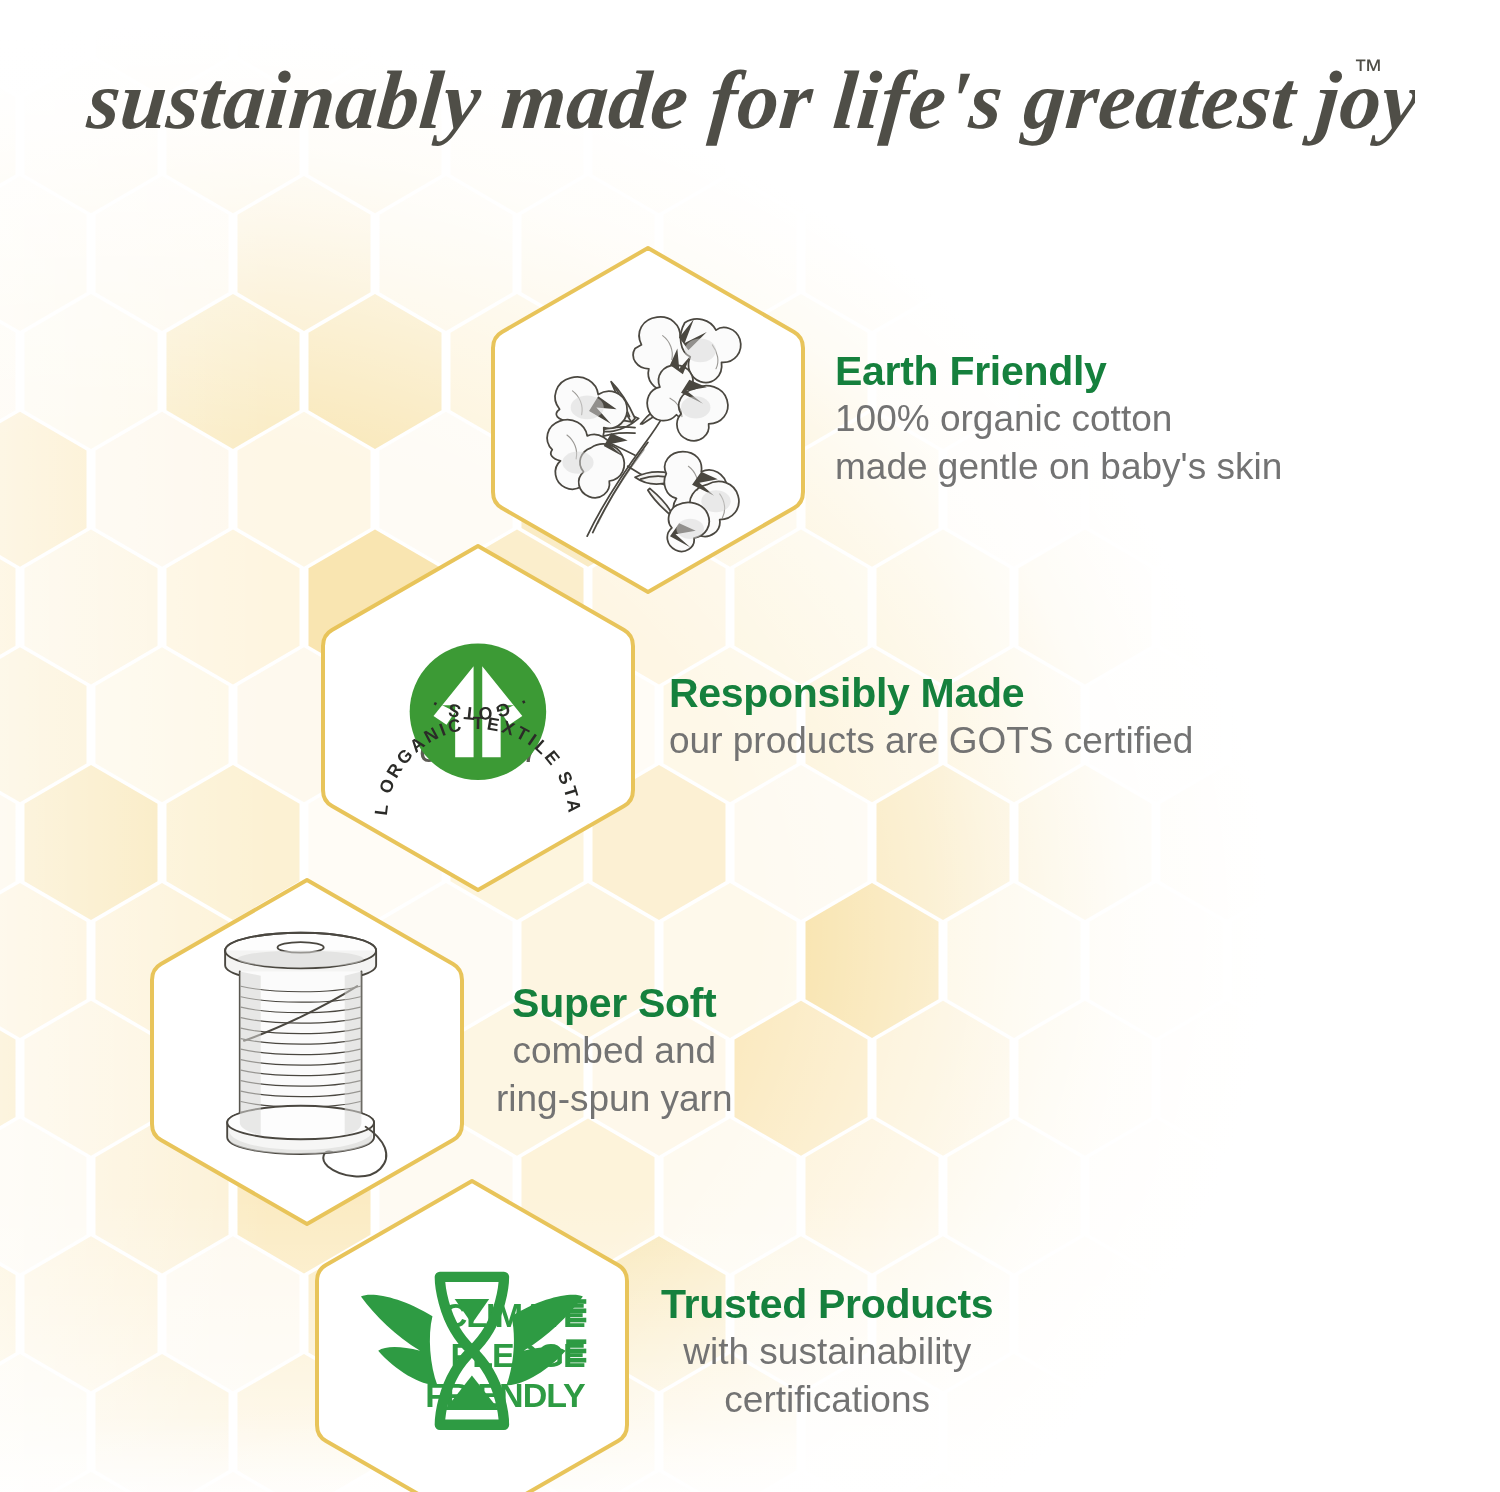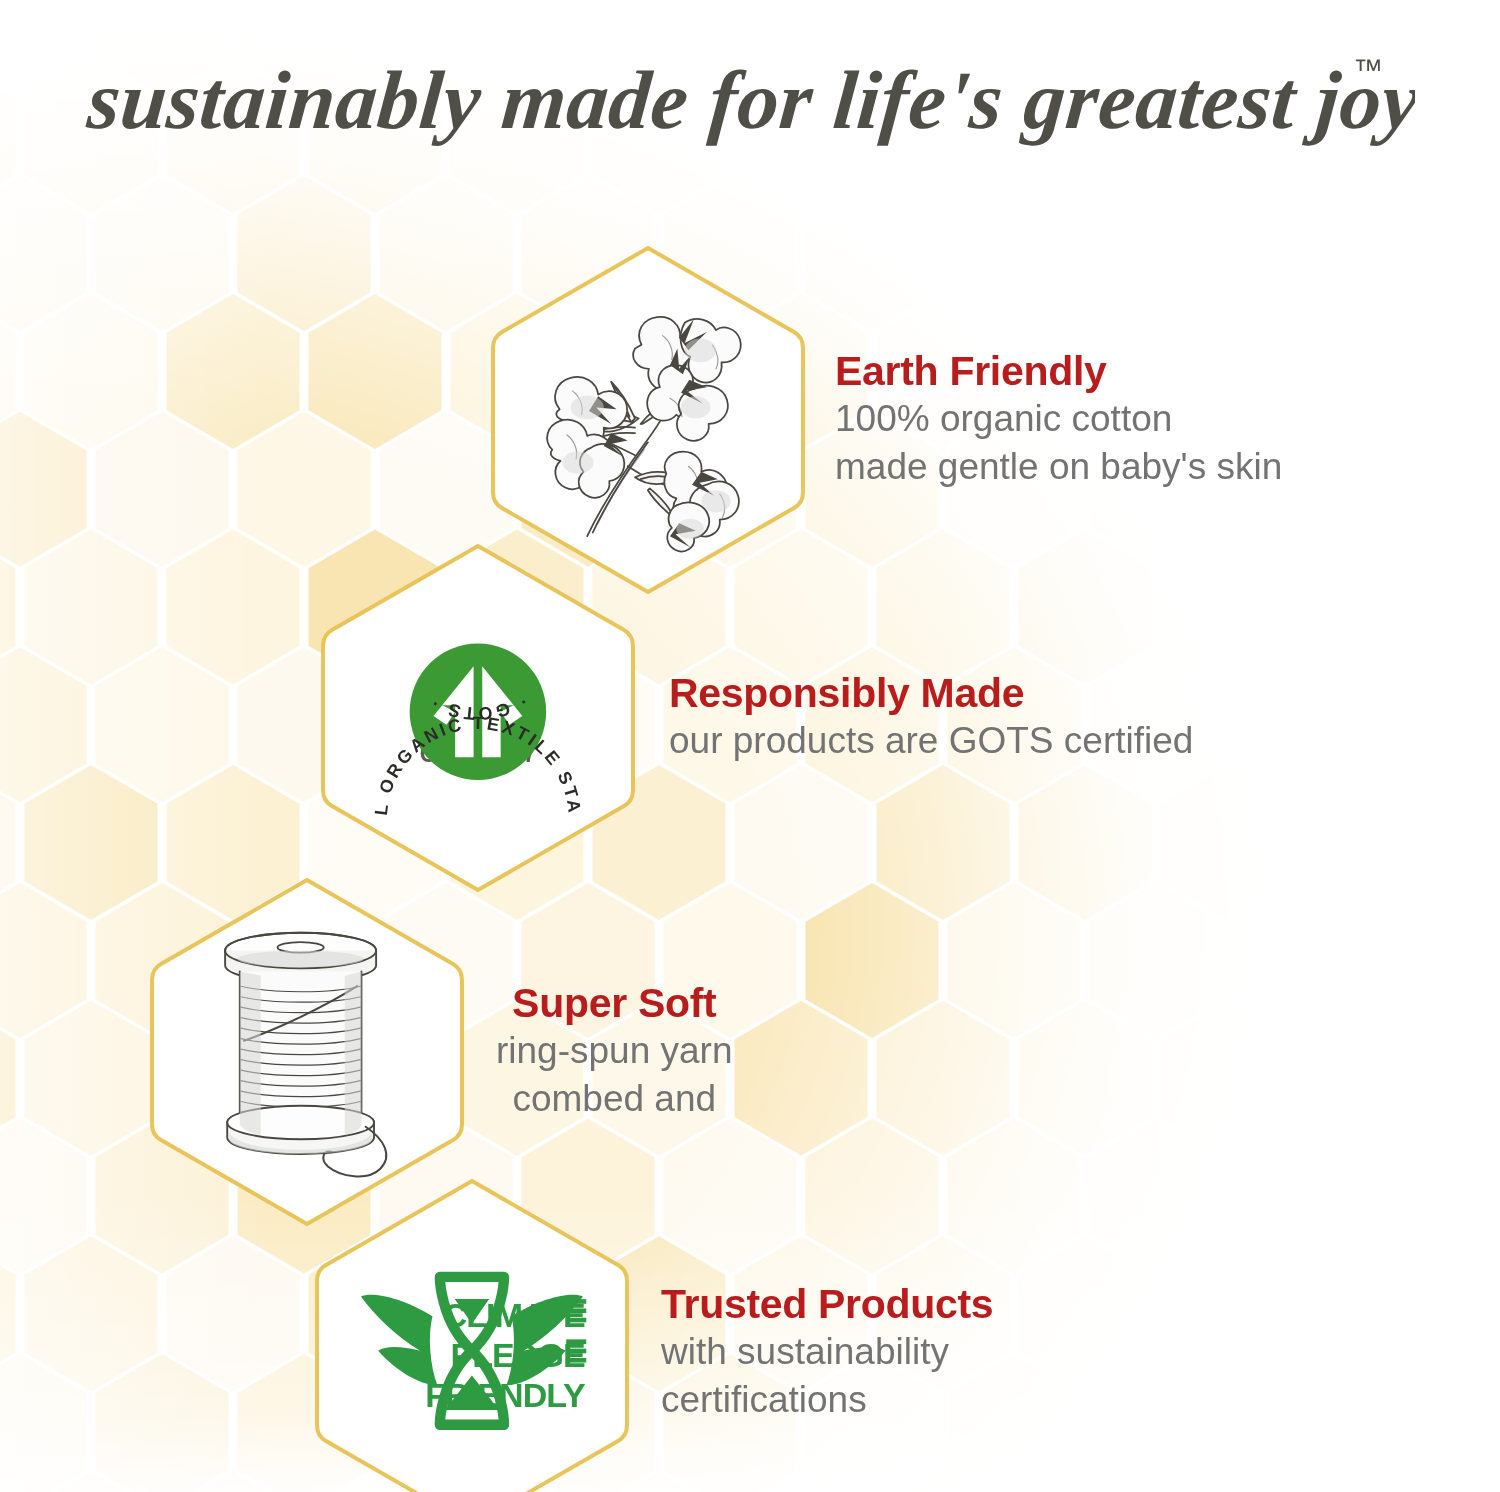--- a/index.html
+++ b/index.html
@@ -80,21 +80,21 @@
     justify-content: center;
     flex-direction: column;
   }
 
   .ftext { padding-left: 22px; }
   .ftitle {
     font-family: "Liberation Sans", sans-serif;
     font-weight: bold;
     font-size: 41px;
     letter-spacing: -0.3px;
-    color: #b91c1c;
+    color: #15803d;
     line-height: 1.12;
     white-space: nowrap;
   }
   .fsub {
     font-family: "Liberation Sans", sans-serif;
     font-weight: normal;
     font-size: 37px;
     color: #737373;
     line-height: 1.3;
     white-space: nowrap;
@@ -103,21 +103,21 @@
 
   
   #feature-1 { left: 487px;  top: 242px;  }
   #feature-2 { left: 317px;  top: 540px;  }
   #feature-3 { left: 146px;  top: 874px;  }
   #feature-4 { left: 311px;  top: 1175px; }
 
   #feature-1 .ftext { padding-left: 26px; }
   #feature-2 .ftext { padding-left: 30px; }
   #feature-3 .ftext { padding-left: 28px; text-align: center; }
-  #feature-4 .ftext { padding-left: 28px; }
+  #feature-4 .ftext { padding-left: 28px; text-align: center; }
 
   
   .gots-seal { width: 214px; text-align: center; }
   .gots-mark { width: 214px; height: 212px; display: block; margin: 0 auto; }
   .gots-organic {
     font-family: "Liberation Sans", sans-serif;
     font-weight: bold;
     font-size: 31px;
     color: #5c5b54;
     margin-top: 4px;
@@ -553,22 +553,22 @@
             <path d="M140 56 L140 208 C150 206 156 202 156 196 L156 52 Z"></path>
             <ellipse cx="98" cy="40" rx="60" ry="8"></ellipse>
             <path d="M30 204 C30 214 60 222 98 222 C136 222 166 214 166 204 L166 212 C166 220 136 226 98 226 C60 226 30 220 30 212 Z"></path>
           </g>
         </svg>
       </div>
     </div>
     <div class="ftext">
       <div class="ftitle">Super Soft</div>
       <div class="fsub">
+        <span>combed and</span>
         <span>ring-spun yarn</span>
-        <span>combed and</span>
       </div>
     </div>
   </div>
 
   <div class="feature" id="feature-4">
     <div class="hex-card">
       <svg viewBox="0 0 322 356">
         <path d="M161 6 L307 90 Q316 95 316 106 L316 250 Q316 261 307 266 L161 350 Q161 350 161 350 L15 266 Q6 261 6 250 L6 106 Q6 95 15 90 Z" fill="#ffffff" stroke="#E8C45A" stroke-width="4" stroke-linejoin="round"></path>
       </svg>
       <div class="hex-inner">

